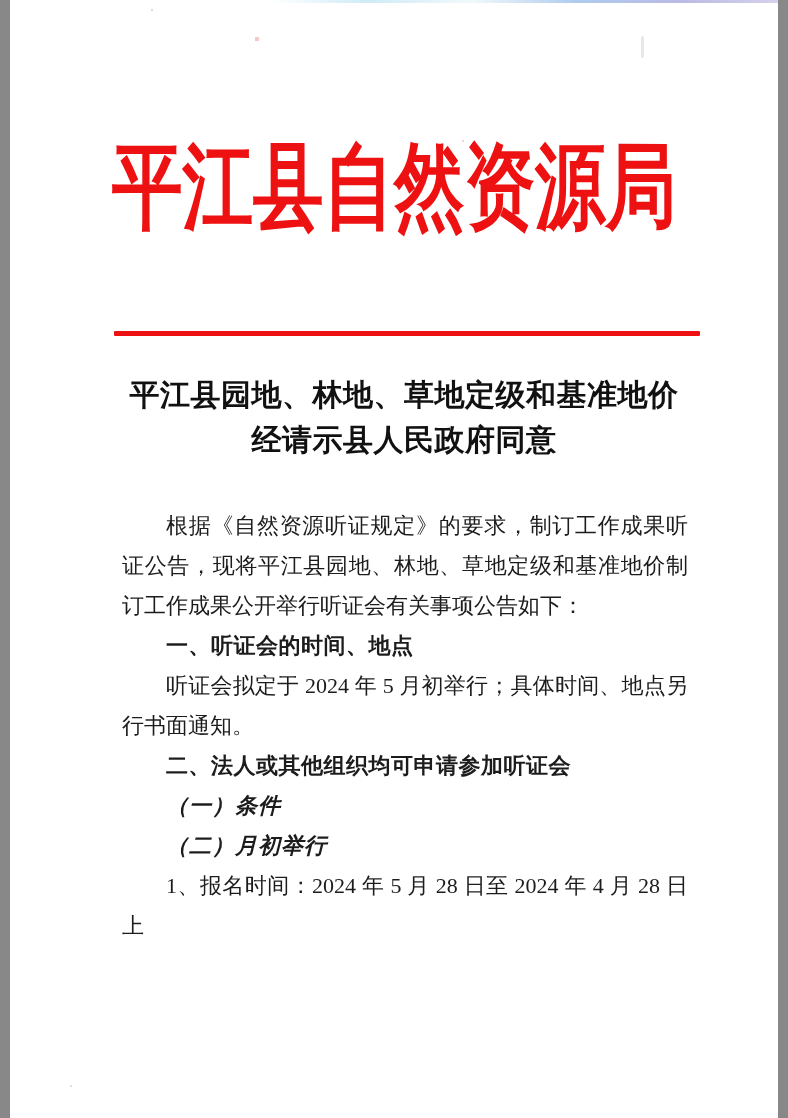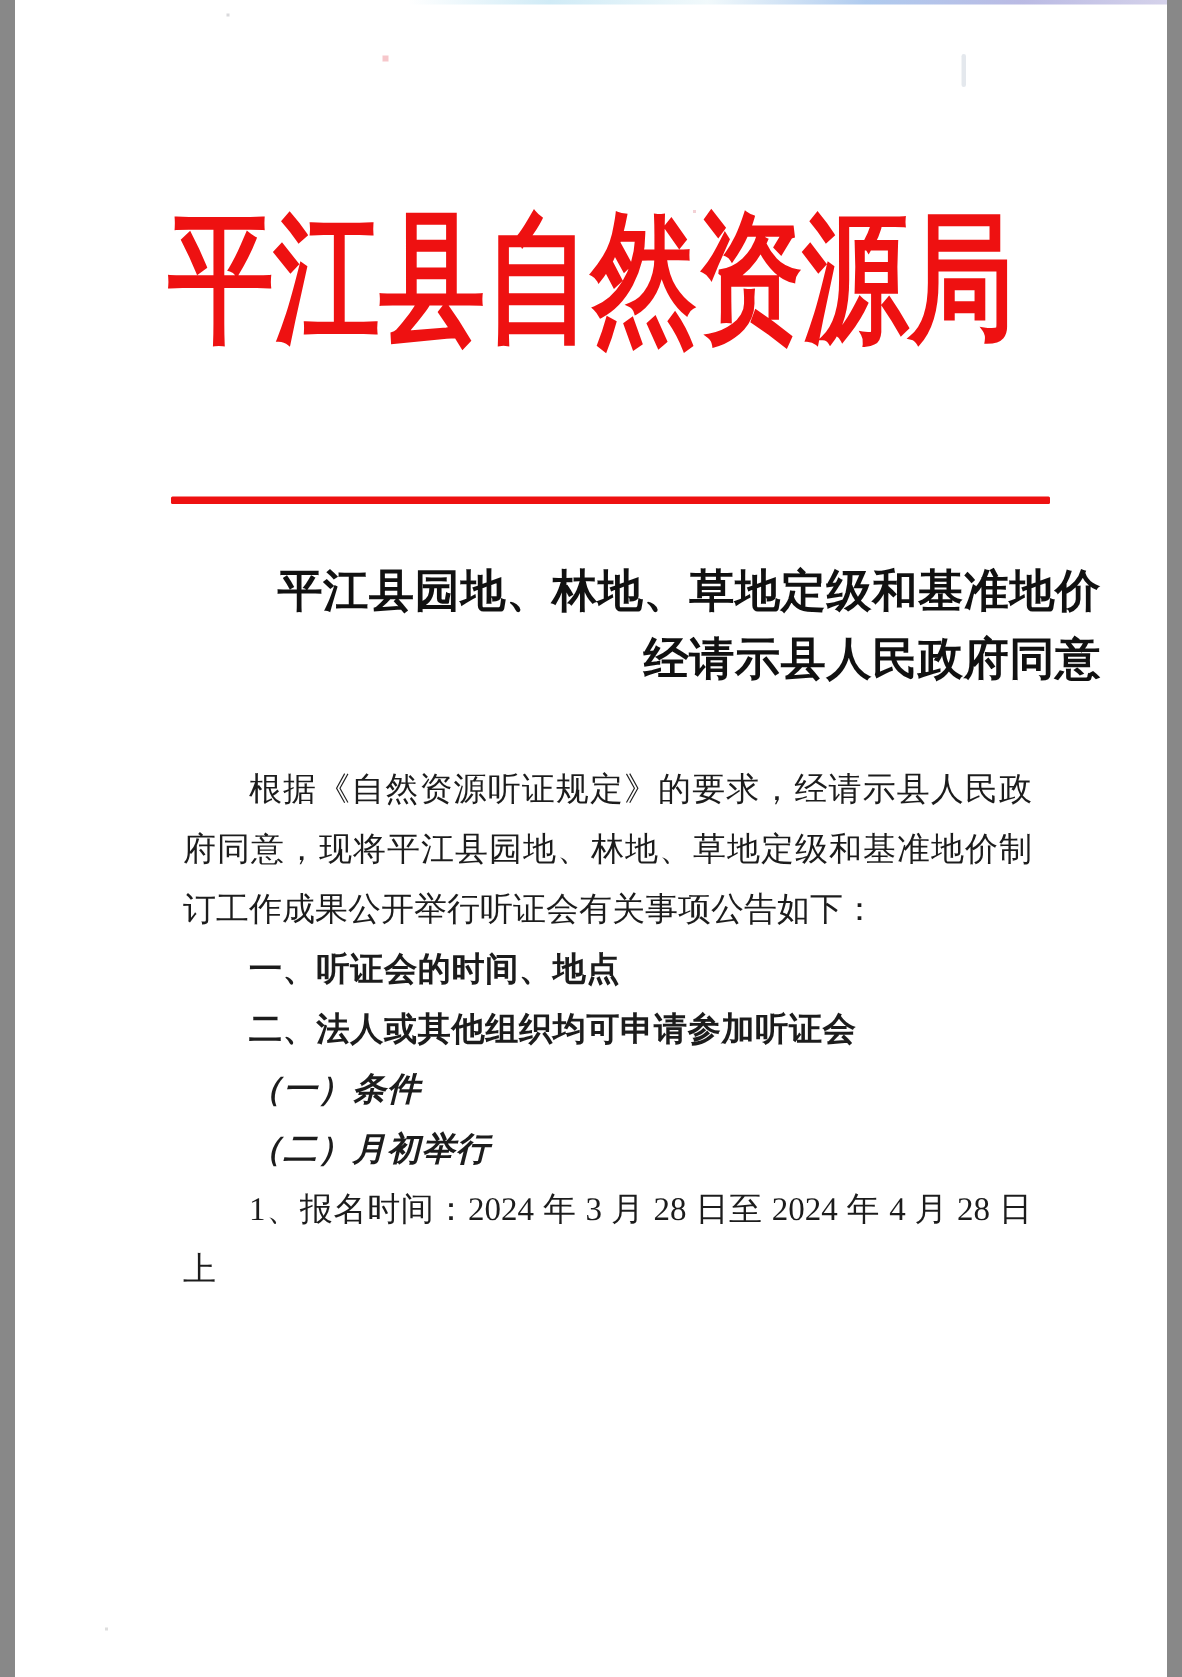--- a/index.html
+++ b/index.html
@@ -80,21 +80,21 @@
     background: #ee1111;
     border-radius: 1px;
   }
 
   
   .doc-title {
     position: absolute;
     top: 372px;
     left: 64px;
     width: 660px;
-    text-align: right;
+    text-align: center;
     font-size: 30px;
     line-height: 45px;
     font-weight: 700;
     color: #111;
     font-family: "Liberation Serif", "DejaVu Serif", serif;
     letter-spacing: 0.5px;
   }
 
   
   .doc-body {
@@ -140,21 +140,22 @@
   <div class="agency-title">平江县自然资源局</div>
 
   <div class="red-divider"></div>
 
   <div class="doc-title">
     <div>平江县园地、林地、草地定级和基准地价</div>
     <div>经请示县人民政府同意</div>
   </div>
 
   <div class="doc-body">
-    <p class="para-body">根据《自然资源听证规定》的要求，经请示县人民政府同意，现将平江县园地、林地、草地定级和基准地价制订工作成果公开举行听证会有关事项公告如下：</p>
+    <p class="para-body">根据《自然资源听证规定》的要求，制订工作成果听证公告，现将平江县园地、林地、草地定级和基准地价制订工作成果公开举行听证会有关事项公告如下：</p>
     <p class="heading-hei">一、听证会的时间、地点</p>
+    <p class="para-body">听证会拟定于 2024 年 5 月初举行；具体时间、地点另行书面通知。</p>
     <p class="heading-hei">二、法人或其他组织均可申请参加听证会</p>
     <p class="heading-kai">（一）条件</p>
     <p class="heading-kai">（二）月初举行</p>
-    <p class="para-body">1、报名时间：2024 年 3 月 28 日至 2024 年 4 月 28 日上</p>
+    <p class="para-body">1、报名时间：2024 年 5 月 28 日至 2024 年 4 月 28 日上</p>
   </div>
 
 </div>
 
 </body></html>

